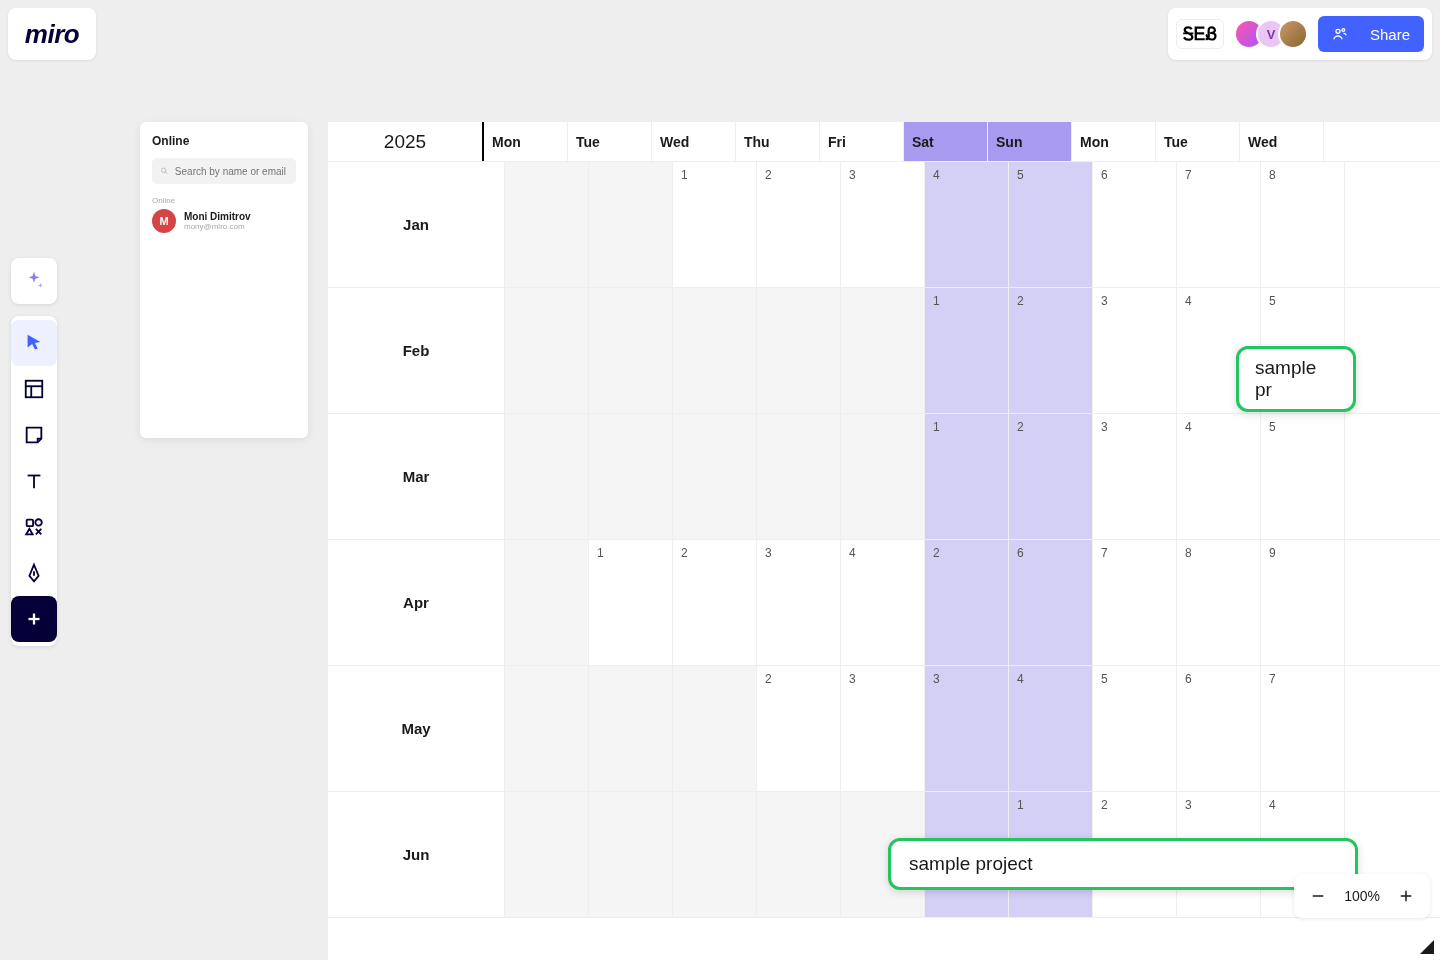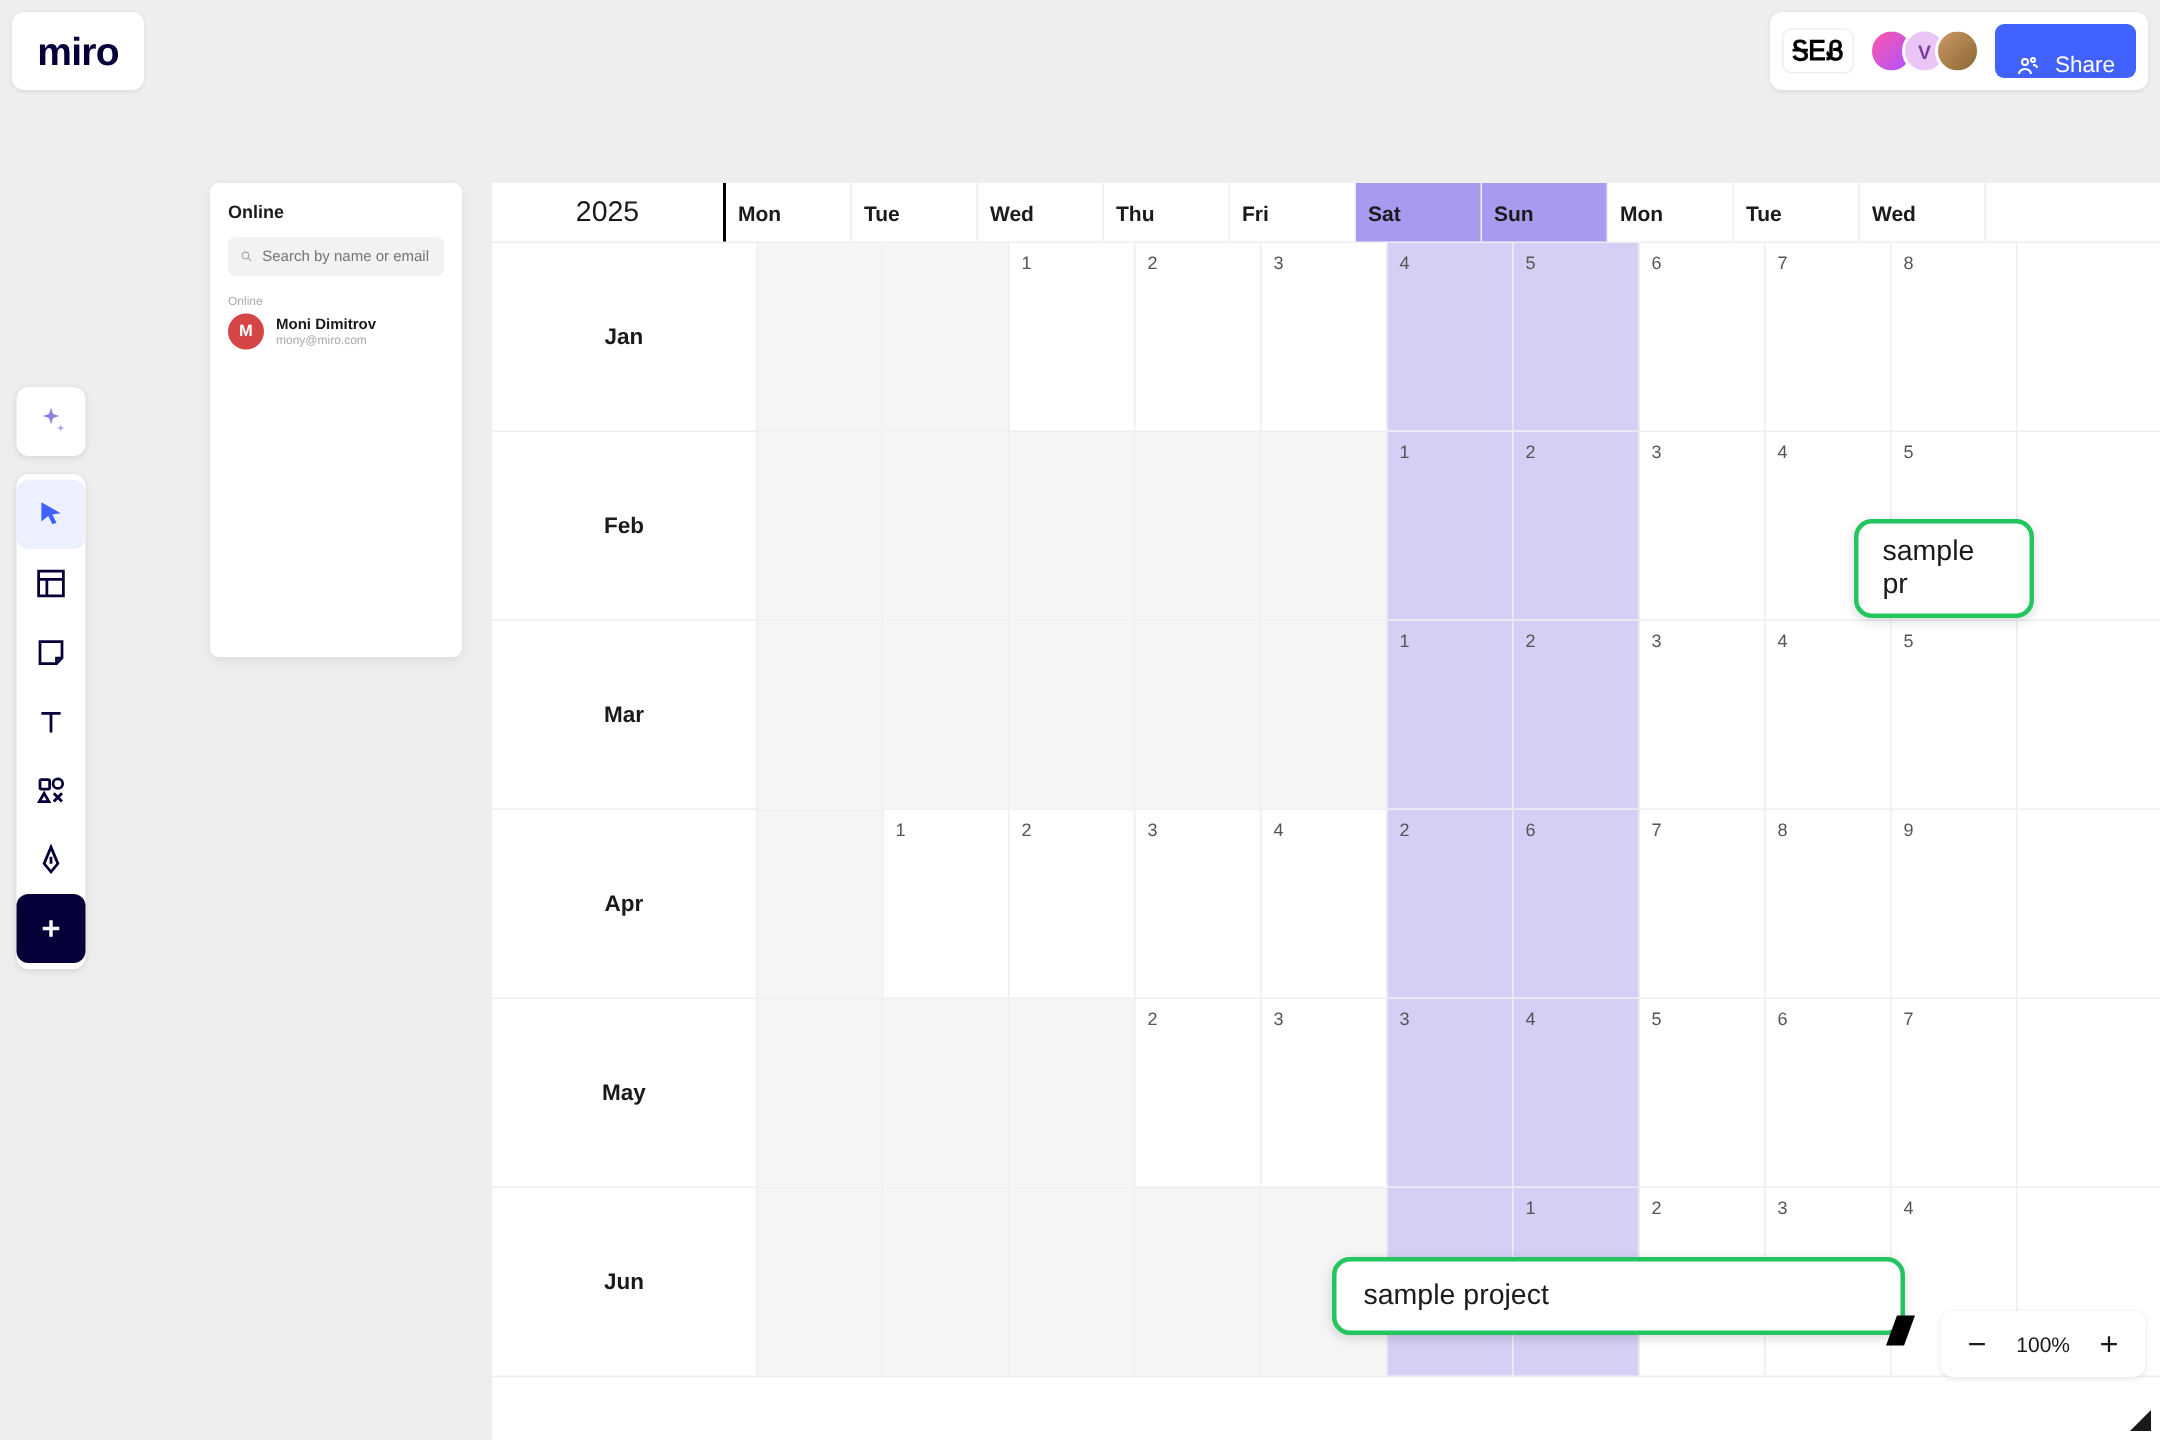--- a/index.html
+++ b/index.html
@@ -24,20 +24,21 @@
   display: flex;
   align-items: center;
   justify-content: center;
   box-shadow: 0 1px 3px rgba(0,0,0,0.08);
 }
 .logo-box span {
   font-weight: 700;
   font-size: 26px;
   letter-spacing: -0.5px;
   color: #050038;
+  font-style: italic;
 }
 
 
 .top-right {
   position: absolute;
   top: 8px;
   right: 8px;
   height: 52px;
   background: #fff;
   border-radius: 8px;
@@ -83,22 +84,22 @@
 .share-btn {
   background: #4262ff;
   color: #fff;
   border: none;
   border-radius: 6px;
   height: 36px;
   padding: 0 14px;
   font-size: 15px;
   font-weight: 500;
   display: flex;
-  align-items: flex-end;
-  gap: 10px;
+  align-items: center;
+  gap: 22px;
   cursor: pointer;
 }
 .share-icon {
   width: 16px;
   height: 16px;
 }
 
 
 .left-toolbar {
   position: absolute;
@@ -524,21 +525,21 @@
         <div class="cal-day-cell weekend">1</div>
         <div class="cal-day-cell">2</div>
         <div class="cal-day-cell">3</div>
         <div class="cal-day-cell">4</div>
       </div>
     </div>
 
   <div class="event-card small" style="top:224px; left:908px; width:120px;">
     <span>sample pr</span>
   </div>
-  <div class="event-card" style="top:716px; left:560px; width:382px;border-radius:12px;">
+  <div class="event-card" style="top:716px; left:560px; width:470px;border-radius:12px;">
     <span>sample project</span>
     <div class="handle" style="right:-6px; bottom:-10px; transform:skewX(-20deg);"></div>
   </div>
 </div>
 
 <div class="zoom-controls">
   <div class="zoom-btn">
     <svg width="18" height="18" viewBox="0 0 24 24" stroke="#1a1a1a" stroke-width="2">
         <line x1="5" y1="12" x2="19" y2="12"></line>
       </svg>

